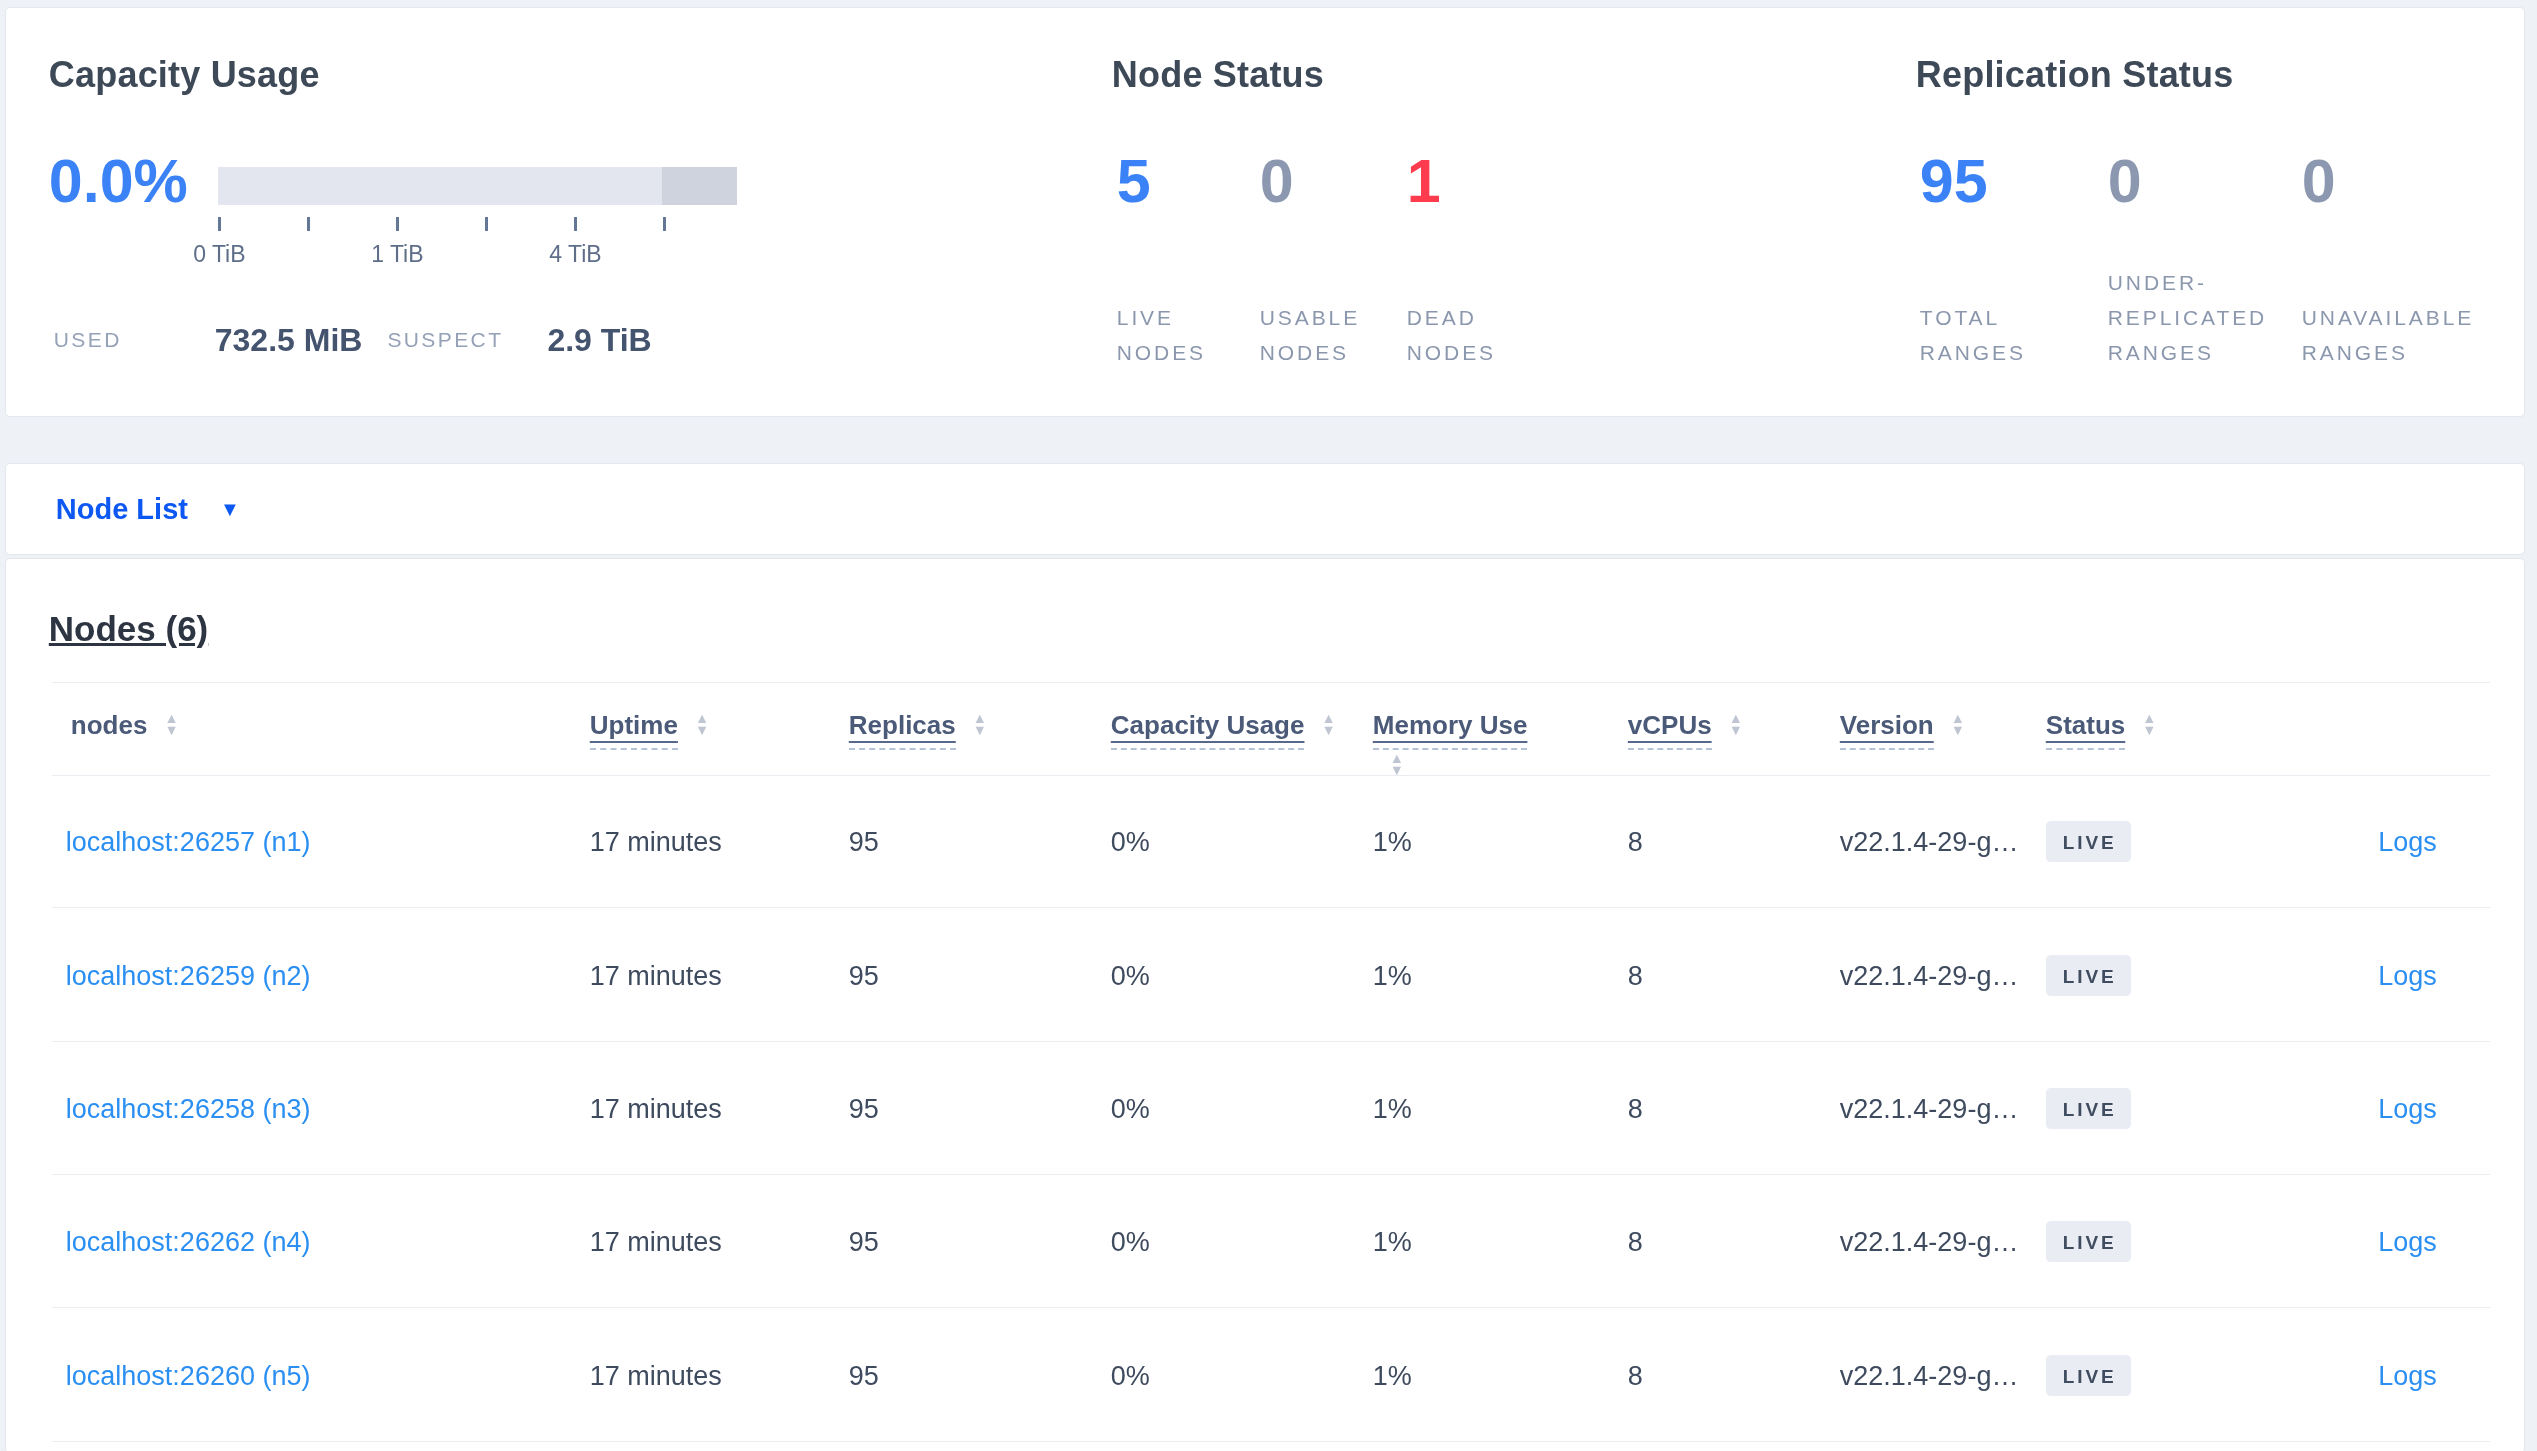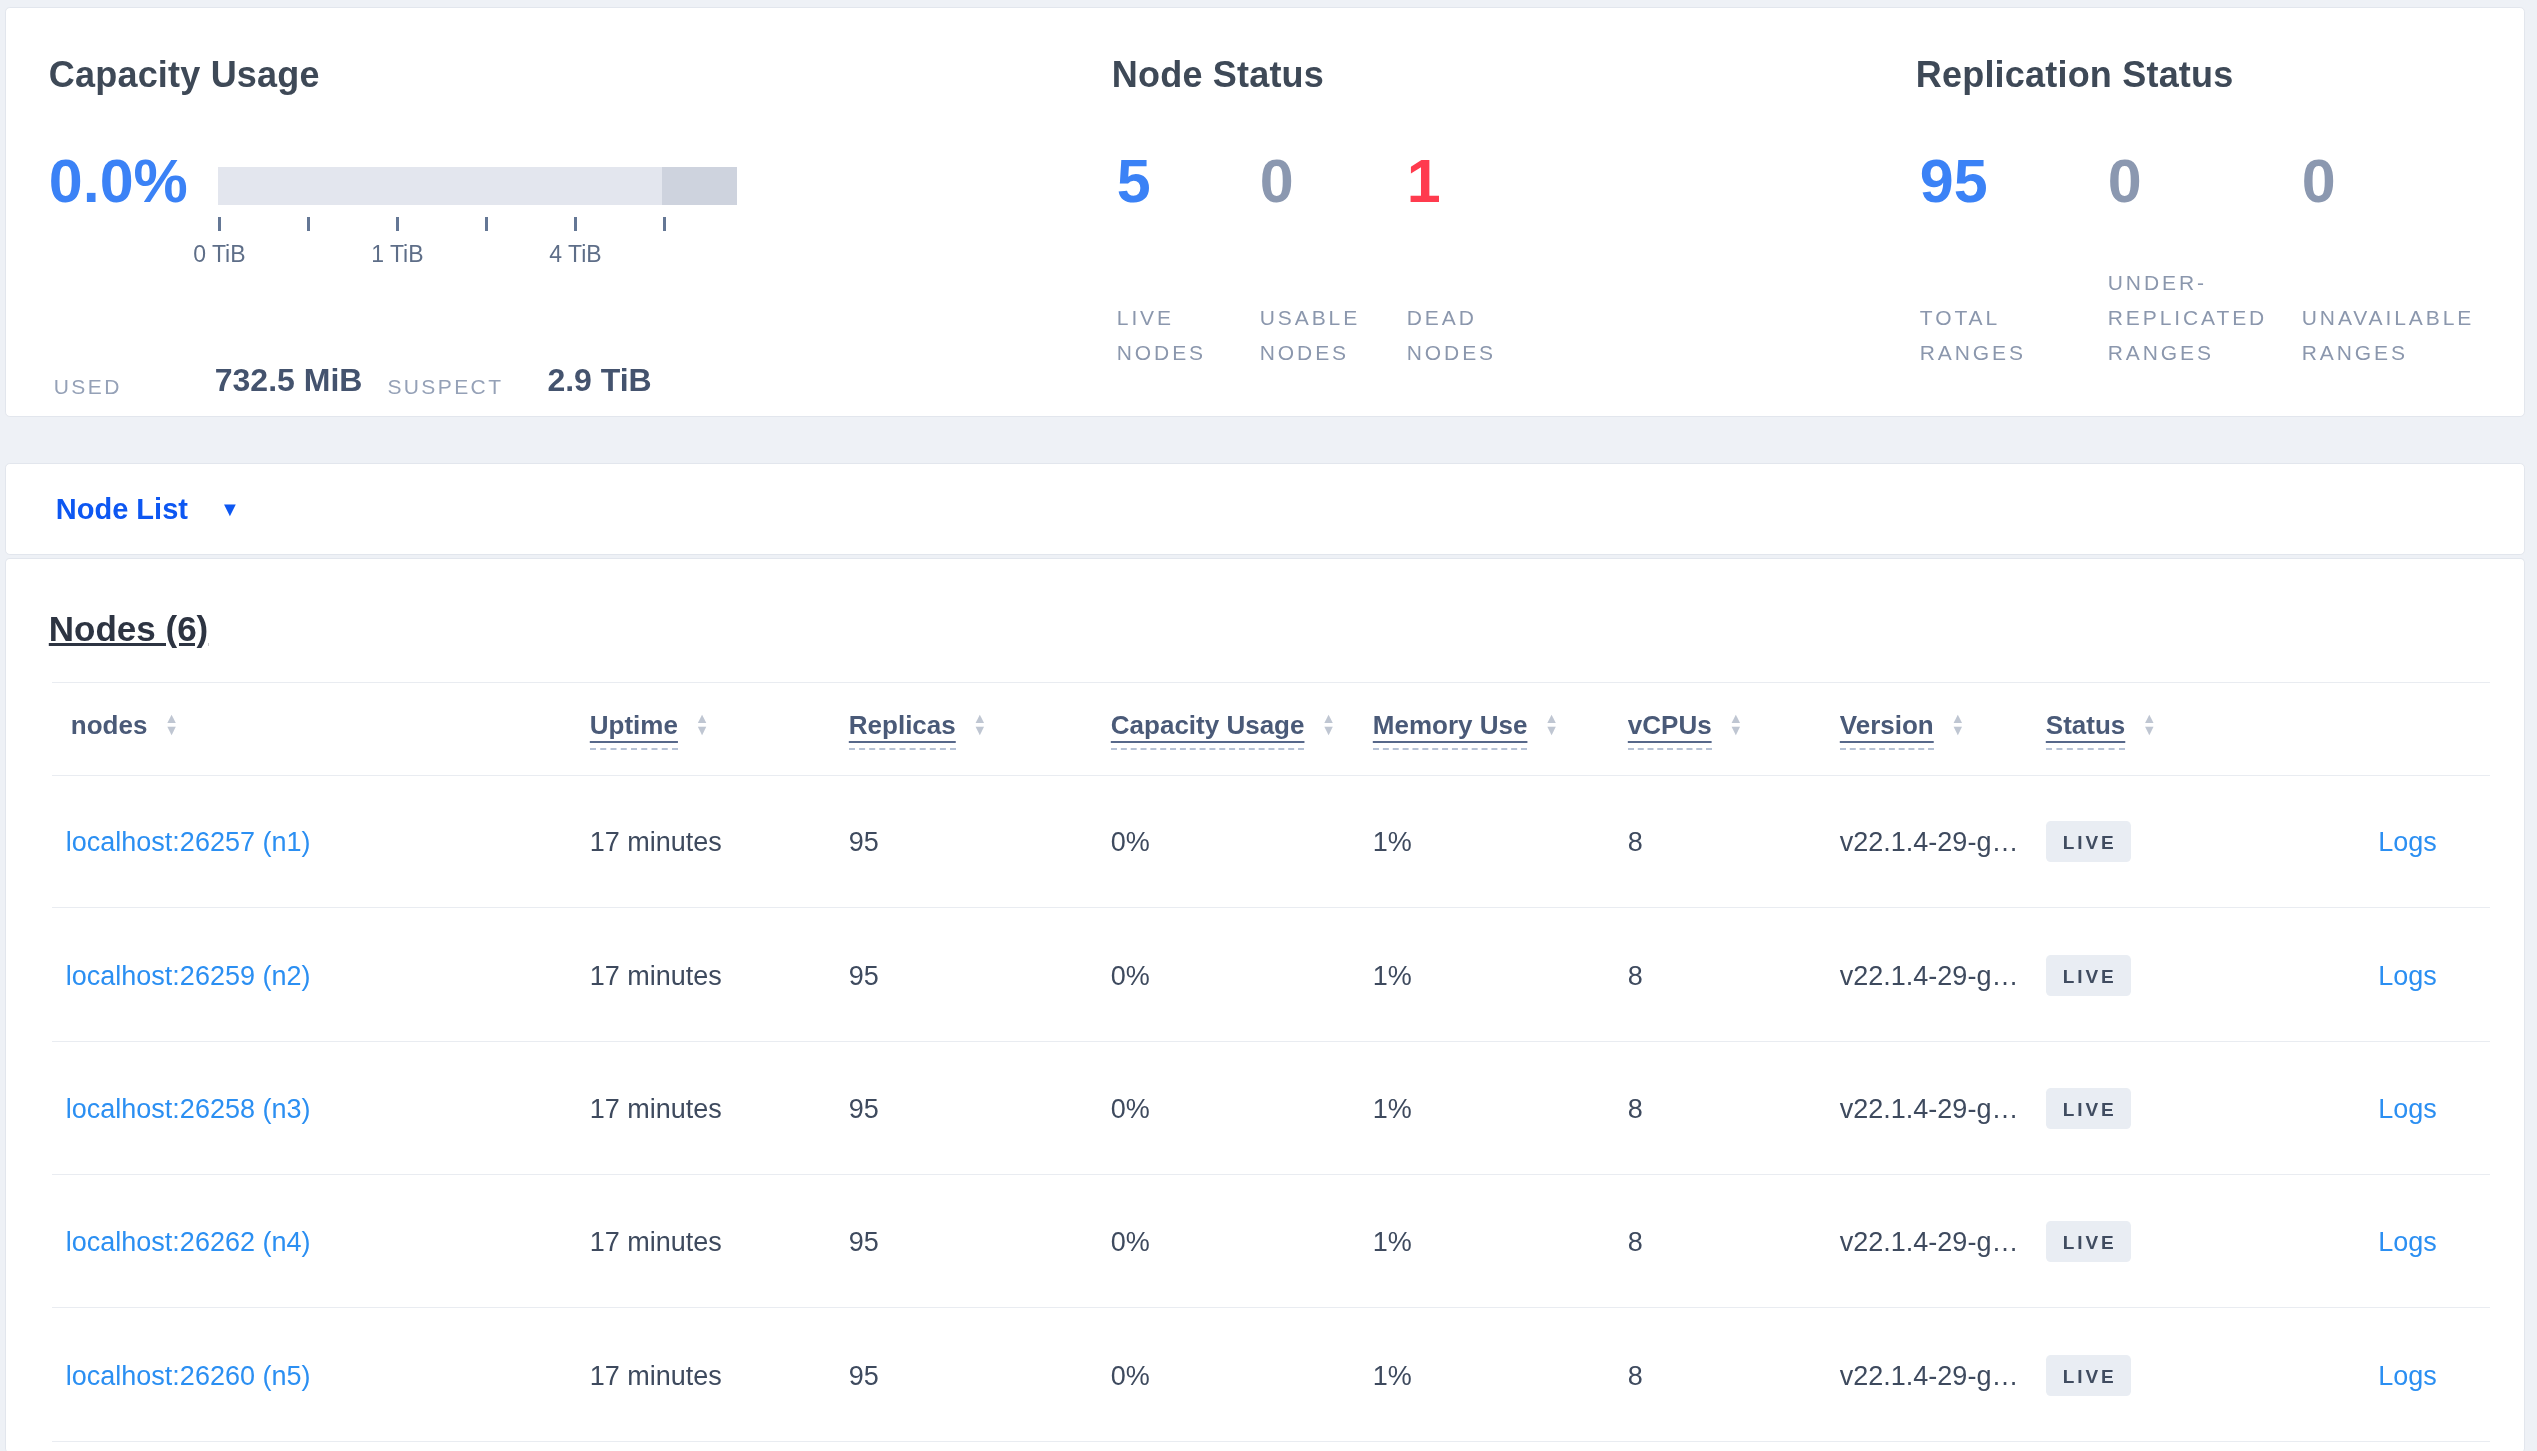--- a/index.html
+++ b/index.html
@@ -41,21 +41,21 @@
   #gauge-tail  { position: absolute; right: 0; top: 0; width: 14.5%; height: 100%; background: #ced3de; }
   .tick {
     position: absolute; top: 50px; width: 2.9px; height: 14.3px; background: #647795;
   }
   .tick-label {
     position: absolute; top: 74px; transform: translateX(-50%);
     font-size: 23px; color: #5e6e88; white-space: nowrap;
   }
   #usage-row {
     position: absolute; left: 48px; top: 314px;
-    display: flex; align-items: flex-end; white-space: nowrap; margin-top: 40px;
+    display: flex; align-items: center; white-space: nowrap;
   }
   .usage-label {
     font-size: 21px; font-weight: 500; letter-spacing: 2.4px; color: #95a1b7;
   }
   .usage-value { font-size: 32px; font-weight: 600; color: #44536e; }
   #used-value { margin-left: 93px; }
   #usable-label { margin-left: 25px; }
   #usable-value { margin-left: 44px; }
   
   #panel-selector { left: 4.8px; top: 463px; width: 2520px; height: 92px; display: flex; align-items: center; }
@@ -106,21 +106,21 @@
   .badge {
     display: inline-block; background: #e9edf3; border-radius: 4.8px;
     padding: 12.4px 14.3px 10.5px 17px;
     font-size: 19px; font-weight: 700; letter-spacing: 2.9px; color: #404c60; line-height: 1;
   }
   
   .h-nodes    { left: 65px; }
   .h-uptime   { left: 584px; }
   .h-replicas { left: 843px; }
   .h-capacity { left: 1105px; }
-  .h-memory   { left: 1367px; }
+  .h-memory   { left: 1367px; flex-direction: column; }
   .h-vcpus    { left: 1622px; }
   .h-version  { left: 1834px; }
   .h-status   { left: 2040px; }
   
   .ns-title { left: 1106px; }
   .ns-c1 { left: 1111px; }
   .ns-c2 { left: 1254px; }
   .ns-c3 { left: 1401px; }
   .rs-title { left: 1910px; }
   .rs-c1 { left: 1914px; }

